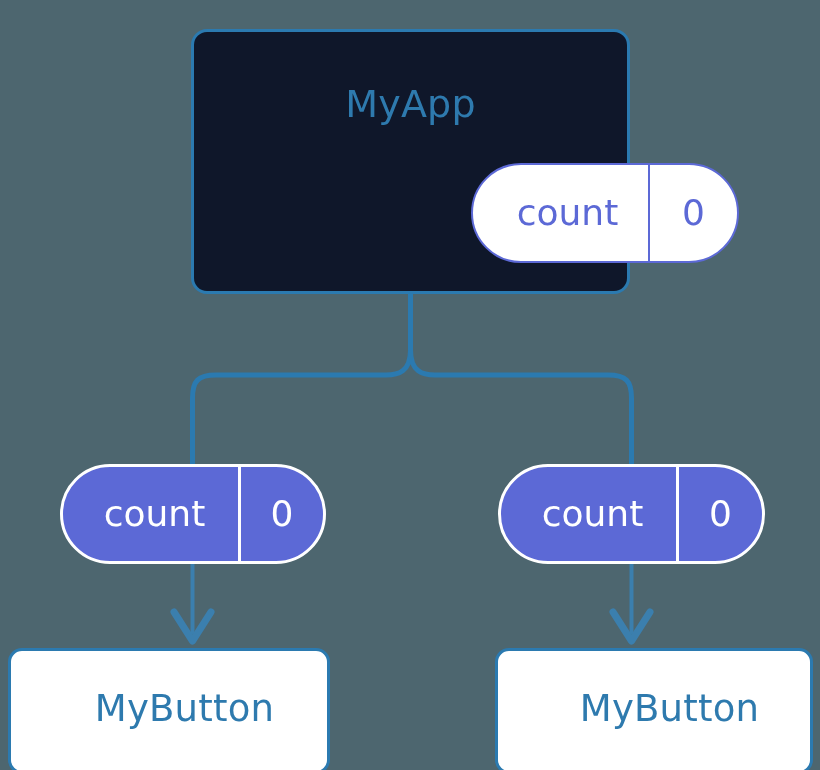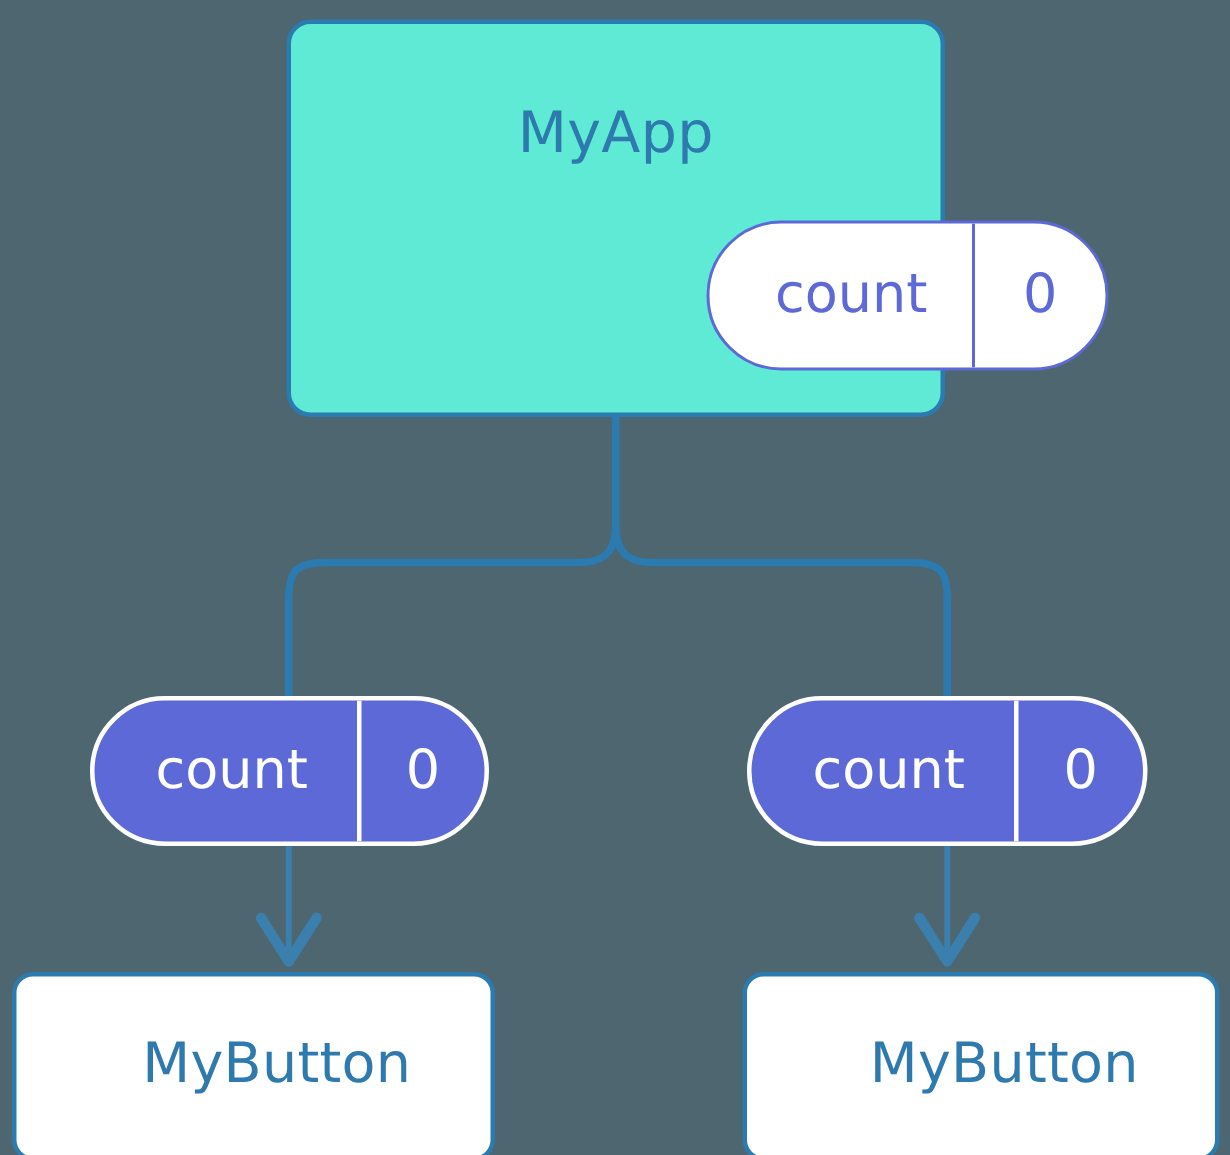--- a/index.html
+++ b/index.html
@@ -25,24 +25,25 @@
     left: 0;
     top: 0;
     width: 820px;
     height: 770px;
     pointer-events: none;
   }
 
   
   .component-card {
     position: absolute;
-    background: #5eead4;
+    background: #0f172a;
     border: 3px solid #2b7ab0;
     border-radius: 16px;
     box-sizing: border-box;
+    margin-top: 16px;
   }
   #app-card {
     left: 191px;
     top: 13px;
     width: 439px;
     height: 265px;
   }
   #app-card .card-title {
     position: absolute;
     left: 0;

